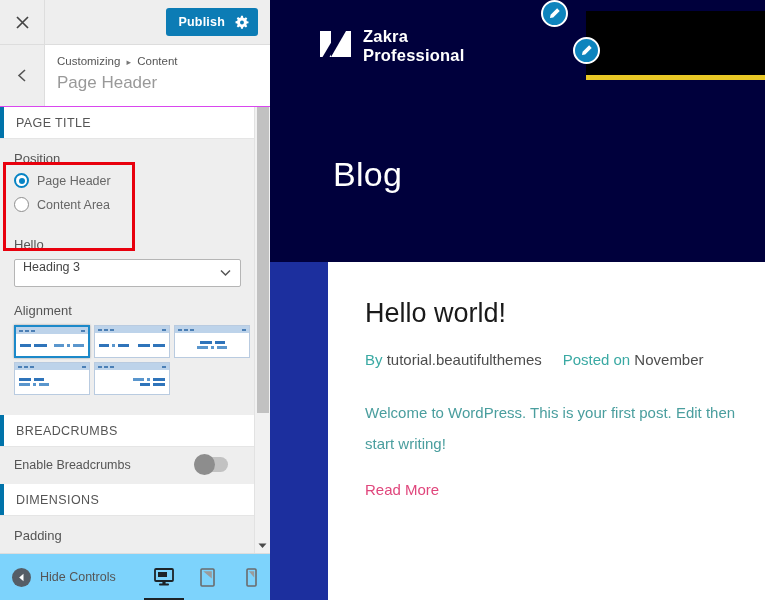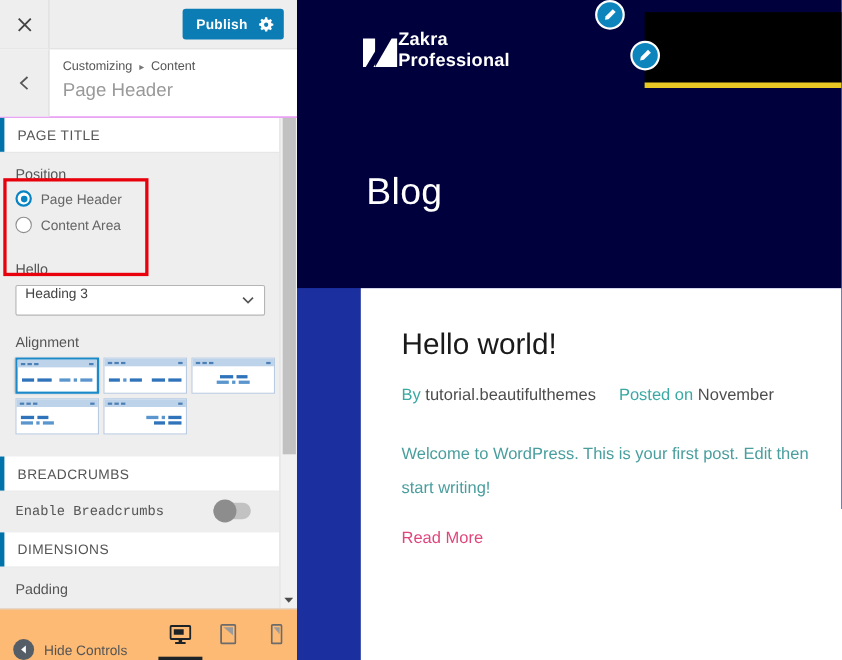--- a/index.html
+++ b/index.html
@@ -257,21 +257,20 @@
   .th-body.stack.mid { align-items: center; }
   .bar-l { height: 3px; background: #2f74ba; }
   .bar-d { height: 3px; background: #5a96cd; }
   .grp { display: flex; gap: 3px; align-items: center; }
 
   .toggle-row {
     display: flex;
     align-items: center;
     justify-content: space-between;
     padding: 10px 26px 12px 14px;
-    font-family: Liberation Mono, monospace;
   }
   .toggle-lab { font-size: 12.5px; color: #555; }
   .switch {
     width: 34px; height: 15px;
     border-radius: 8px;
     background: #c2c2c2;
     position: relative;
   }
   .switch .knob {
     position: absolute;
@@ -314,24 +313,24 @@
     background: #c1c1c1;
     border-radius: 0;
   }
 
   
   .cust-footer {
     position: absolute;
     left: 0; bottom: 0;
     width: 270px;
     height: 47px;
-    background: #fdba74;
+    background: #7dd3fc;
     border-top: 1px solid #ddd;
     display: flex;
-    align-items: flex-end;
+    align-items: center;
     box-sizing: border-box;
   }
   .hide-controls {
     display: flex;
     align-items: center;
     padding-left: 12px;
     gap: 9px;
   }
   .hc-circle {
     width: 19px; height: 19px;
@@ -376,24 +375,25 @@
     background: #1c2f9e;
     overflow: hidden;
   }
   .site-header {
     position: relative;
     height: 110px;
     background: #00003c;
   }
   .logo-wrap {
     position: absolute;
-    left: 58px;
+    left: 48px;
     top: 27px;
     display: flex;
-    align-items: flex-end;
+    align-items: flex-start;
+    gap: 11px;
   }
   .logo-mark {
     width: 34px;
     height: 34px;
     position: relative;
   }
   .logo-text {
     color: #fff;
     font-size: 16.5px;
     font-weight: bold;

